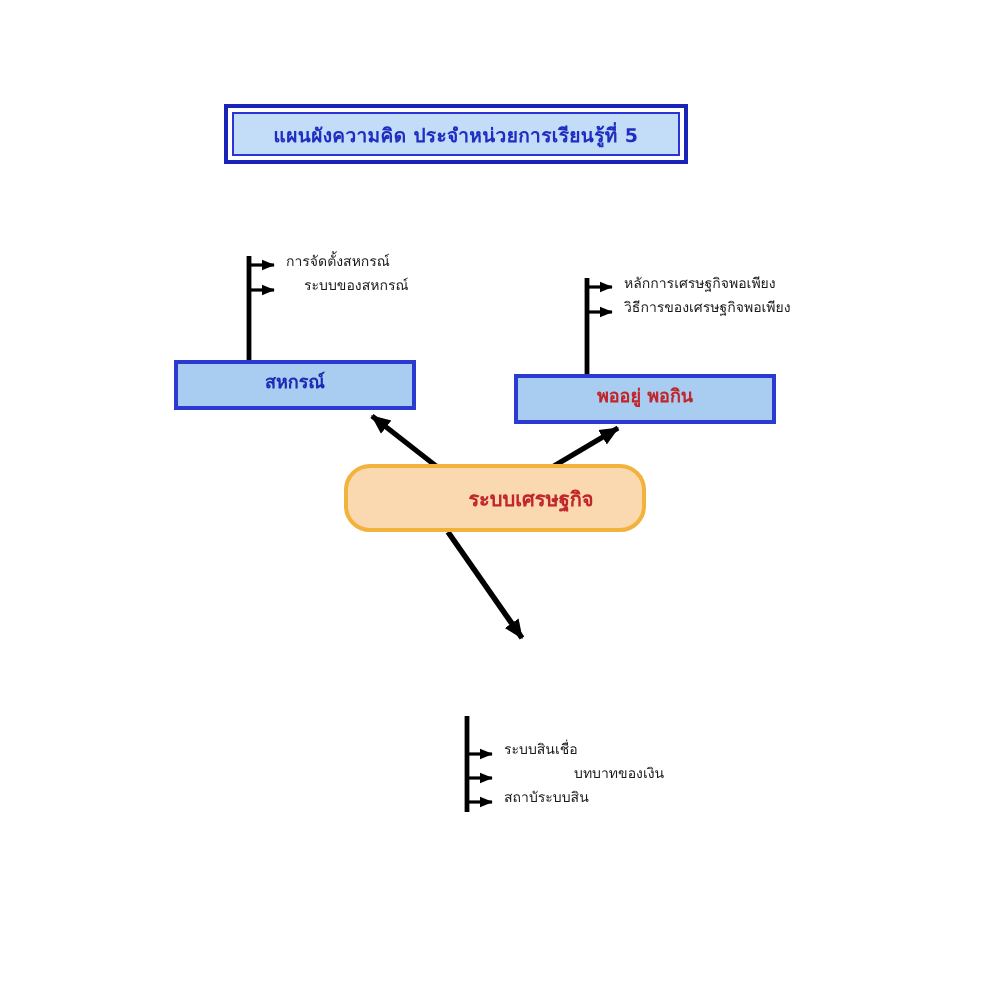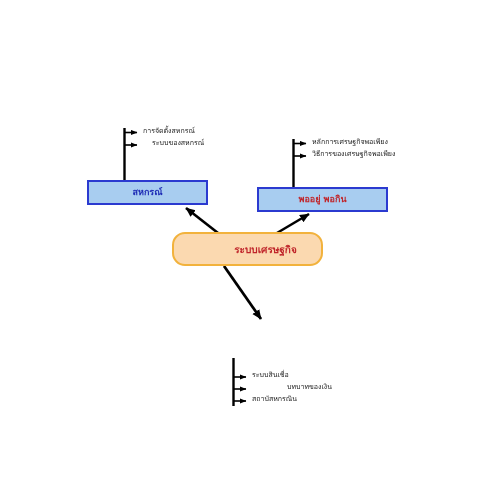--- a/index.html
+++ b/index.html
@@ -174,30 +174,35 @@
 
     <g>
       <line x1="277" y1="233" x2="309" y2="214" stroke="#000000" stroke-width="2.6" marker-end="url(#ah-big)"></line>
     </g>
 
     <g>
       <line x1="224" y1="266" x2="261" y2="319" stroke="#000000" stroke-width="2.8" marker-end="url(#ah-big)"></line>
     </g>
   </svg>
 
+  <div class="title-banner">
+    <div class="title-inner">
+      <span class="title-text">แผนผังความคิด ประจำหน่วยการเรียนรู้ที่  5</span>
+    </div>
+  </div>
 
   <div class="leaf-label" style="left:143px; top:128px;">การจัดตั้งสหกรณ์</div>
   <div class="leaf-label" style="left:152px; top:140px;">ระบบของสหกรณ์</div>
 
   <div class="leaf-label" style="left:312px; top:139px;">หลักการเศรษฐกิจพอเพียง</div>
   <div class="leaf-label" style="left:312px; top:151px;">วิธีการของเศรษฐกิจพอเพียง</div>
 
   <div class="leaf-label" style="left:252px; top:372px;">ระบบสินเชื่อ</div>
   <div class="leaf-label" style="left:252px; top:384px;margin-left:35px;">บทบาทของเงิน</div>
-  <div class="leaf-label" style="left:252px; top:396px;">สถาบัสหกรณิน</div>
+  <div class="leaf-label" style="left:252px; top:396px;">สถาบัระบบสิน</div>
 
   <div class="node-box red-label" id="box-sufficiency">
     <span class="label">พออยู่ พอกิน</span>
   </div>
 
   <div class="node-box" id="box-coop">
     <span class="label">สหกรณ์</span>
   </div>
 
   <div id="box-economy">

